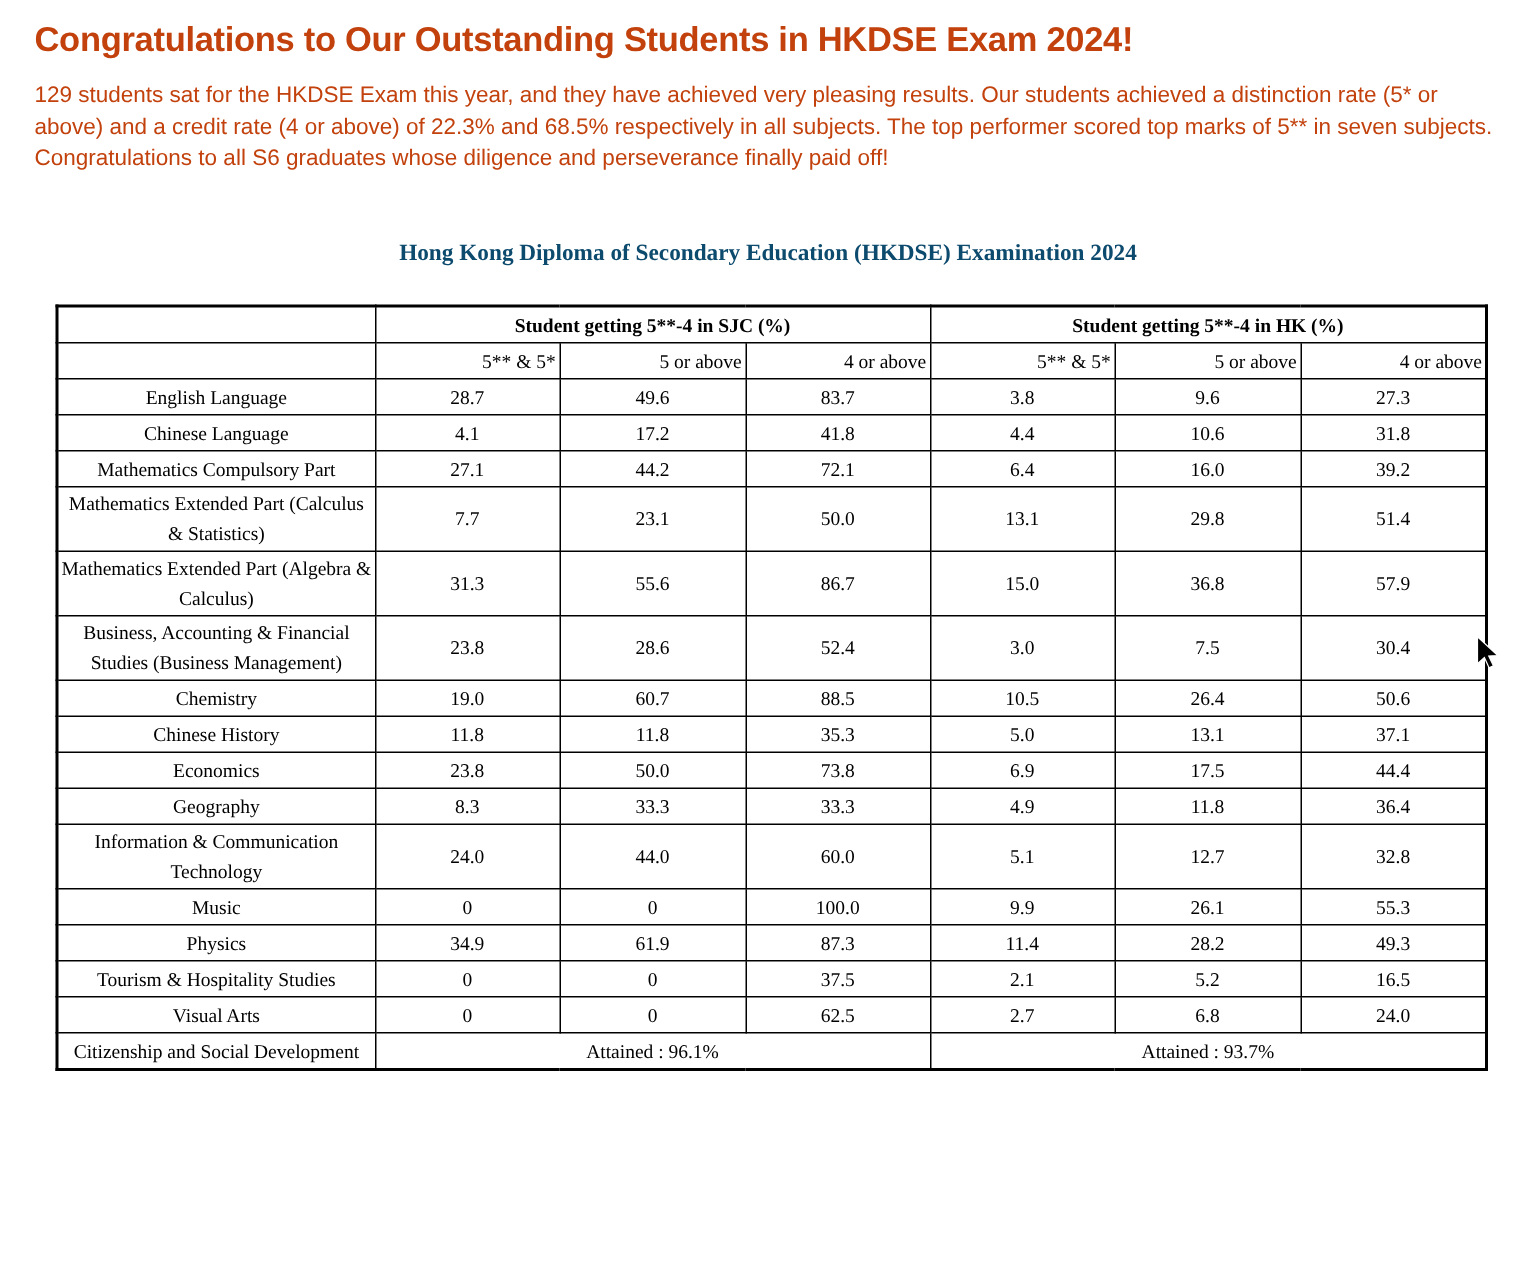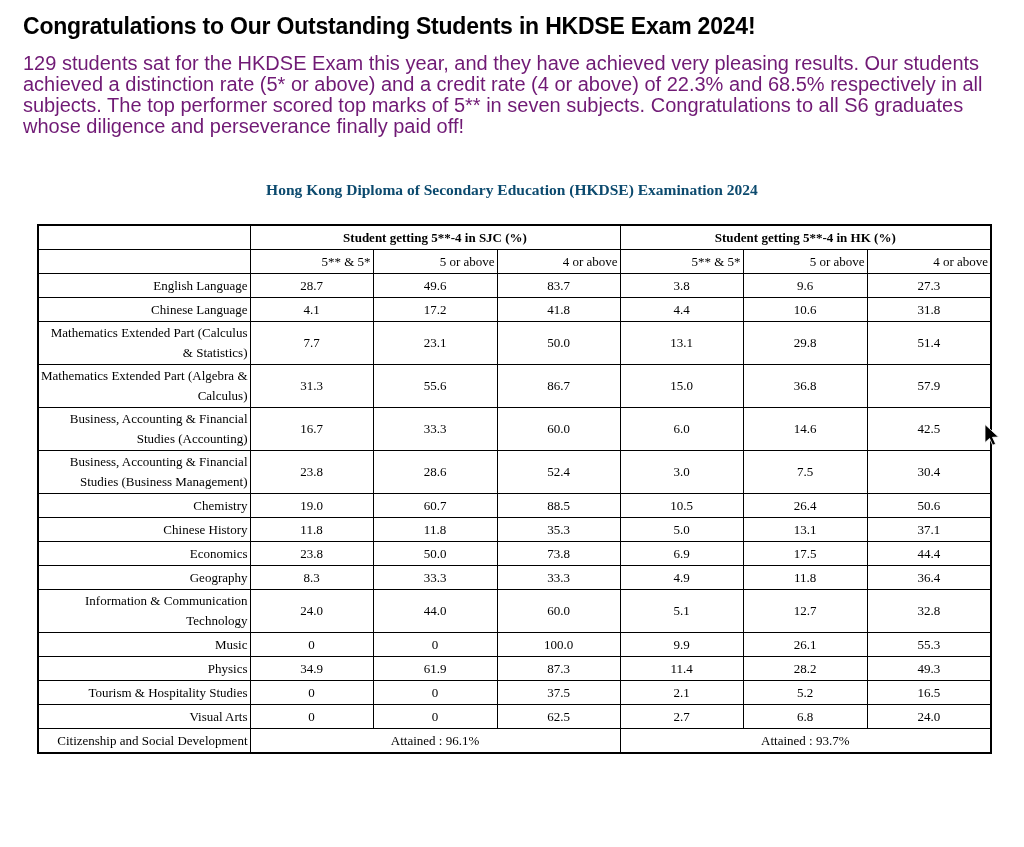--- a/index.html
+++ b/index.html
@@ -10,28 +10,28 @@
     position: relative;
     overflow: hidden;
   }
   .page { padding: 12px 23px 0 23px; }
 
   .page-title {
     margin: 0 0 13px 0;
     font-size: 23px;
     line-height: 28px;
     font-weight: 700;
-    color: #000000;
+    color: #c2410c;
     letter-spacing: -0.2px;
   }
   .intro {
     margin: 0;
-    font-size: 20px;
+    font-size: 15px;
     line-height: 21px;
-    color: #701a75;
+    color: #c2410c;
     max-width: 978px;
   }
 
   .table-caption {
     font-family: "Liberation Serif", serif;
     font-weight: 700;
     font-size: 15.5px;
     color: #0c4a6e;
     text-align: center;
     margin: 44px 0 25px 0;
@@ -49,21 +49,21 @@
   }
   table.results td, table.results th {
     border: 1px solid #000;
     padding: 1px 2px;
     height: 21px;
     vertical-align: middle;
   }
   th.group-header { font-weight: 700; text-align: center; }
   tr.sub-header-row th { font-weight: 400; text-align: right; }
   td.subject {
-    text-align: right;
+    text-align: center;
     padding-left: 7px;
     padding-right: 2px;
     line-height: 20px;
     margin-left: 40px;
   }
   td.num, td.attained { text-align: center; }
 
   .cursor {
     position: absolute;
     left: 984px;
@@ -121,47 +121,47 @@
         <tr>
           <td class="subject">Chinese Language</td>
           <td class="num">4.1</td>
           <td class="num">17.2</td>
           <td class="num">41.8</td>
           <td class="num">4.4</td>
           <td class="num">10.6</td>
           <td class="num">31.8</td>
         </tr>
         <tr>
+          <td class="subject">Mathematics Compulsory Part</td>
+          <td class="num">27.1</td>
+          <td class="num">44.2</td>
+          <td class="num">72.1</td>
+          <td class="num">6.4</td>
+          <td class="num">16.0</td>
+          <td class="num">39.2</td>
+        </tr>
+        <tr>
           <td class="subject">Mathematics Extended Part (Calculus &amp; Statistics)</td>
           <td class="num">7.7</td>
           <td class="num">23.1</td>
           <td class="num">50.0</td>
           <td class="num">13.1</td>
           <td class="num">29.8</td>
           <td class="num">51.4</td>
         </tr>
         <tr>
           <td class="subject">Mathematics Extended Part (Algebra &amp; Calculus)</td>
           <td class="num">31.3</td>
           <td class="num">55.6</td>
           <td class="num">86.7</td>
           <td class="num">15.0</td>
           <td class="num">36.8</td>
           <td class="num">57.9</td>
         </tr>
         <tr>
-          <td class="subject">Business, Accounting &amp; Financial Studies (Accounting)</td>
-          <td class="num">16.7</td>
-          <td class="num">33.3</td>
-          <td class="num">60.0</td>
-          <td class="num">6.0</td>
-          <td class="num">14.6</td>
-          <td class="num">42.5</td>
-        </tr>
-        <tr>
           <td class="subject">Business, Accounting &amp; Financial Studies (Business Management)</td>
           <td class="num">23.8</td>
           <td class="num">28.6</td>
           <td class="num">52.4</td>
           <td class="num">3.0</td>
           <td class="num">7.5</td>
           <td class="num">30.4</td>
         </tr>
         <tr>
           <td class="subject">Chemistry</td>

